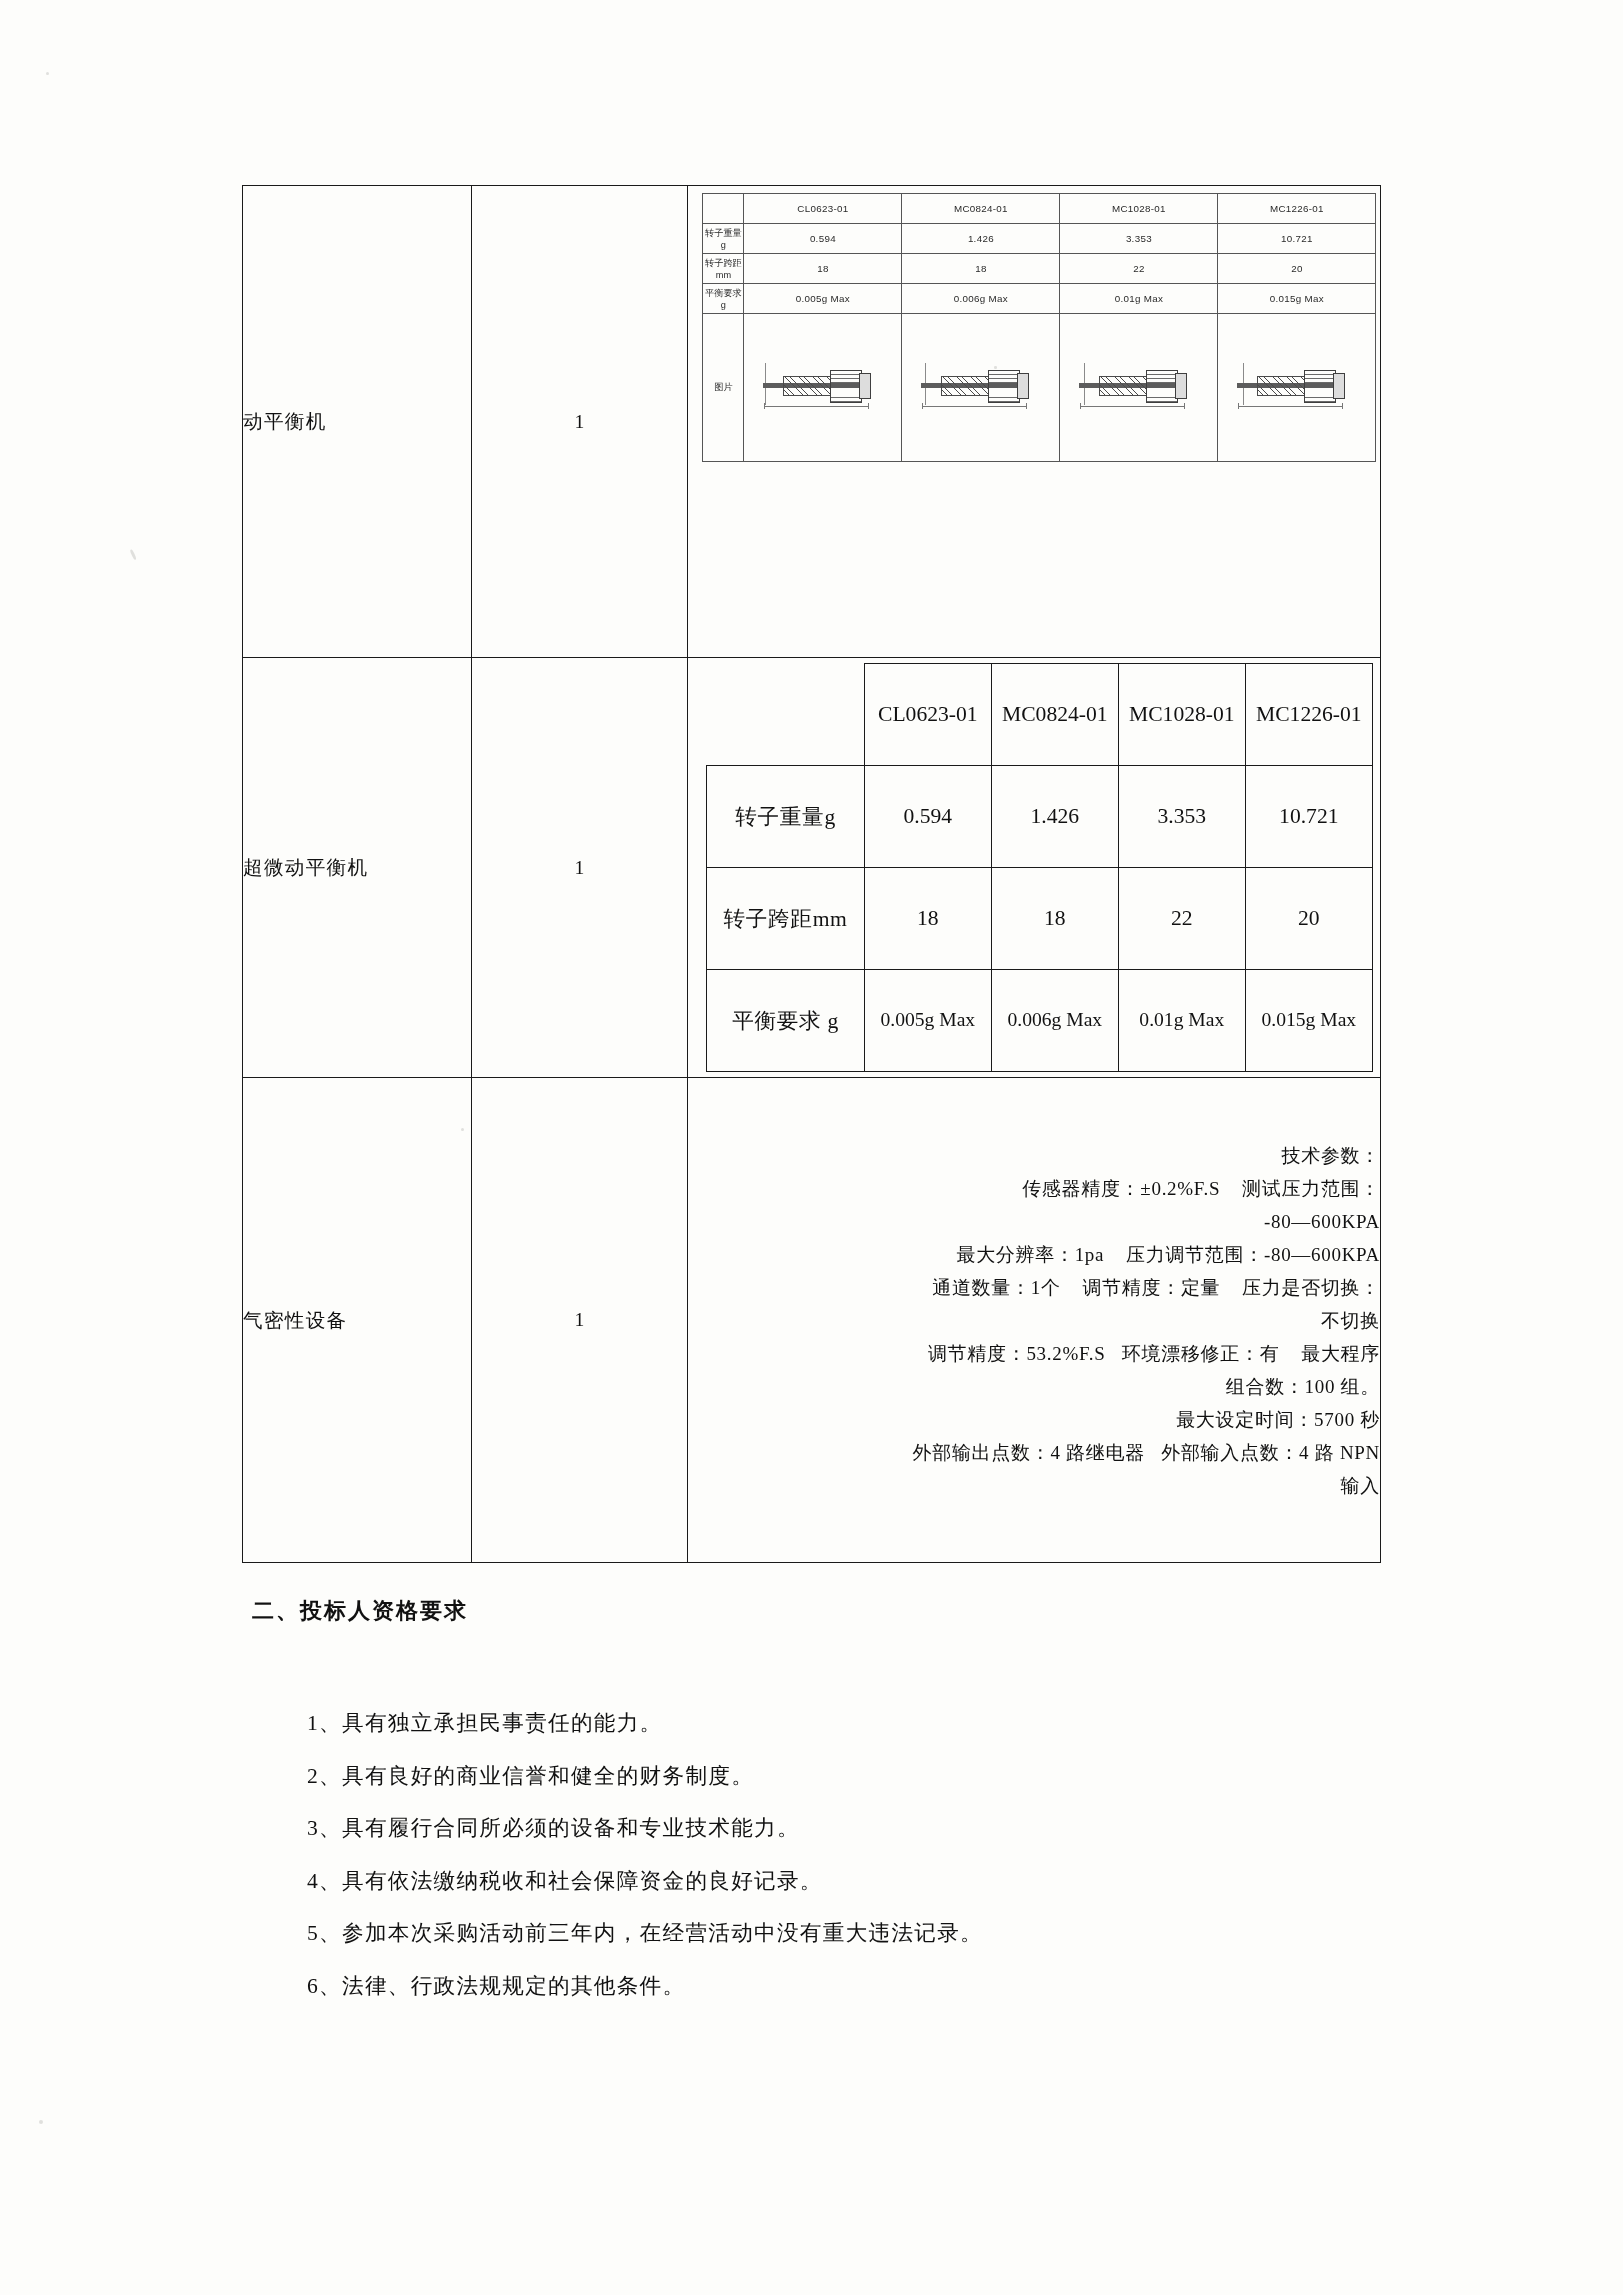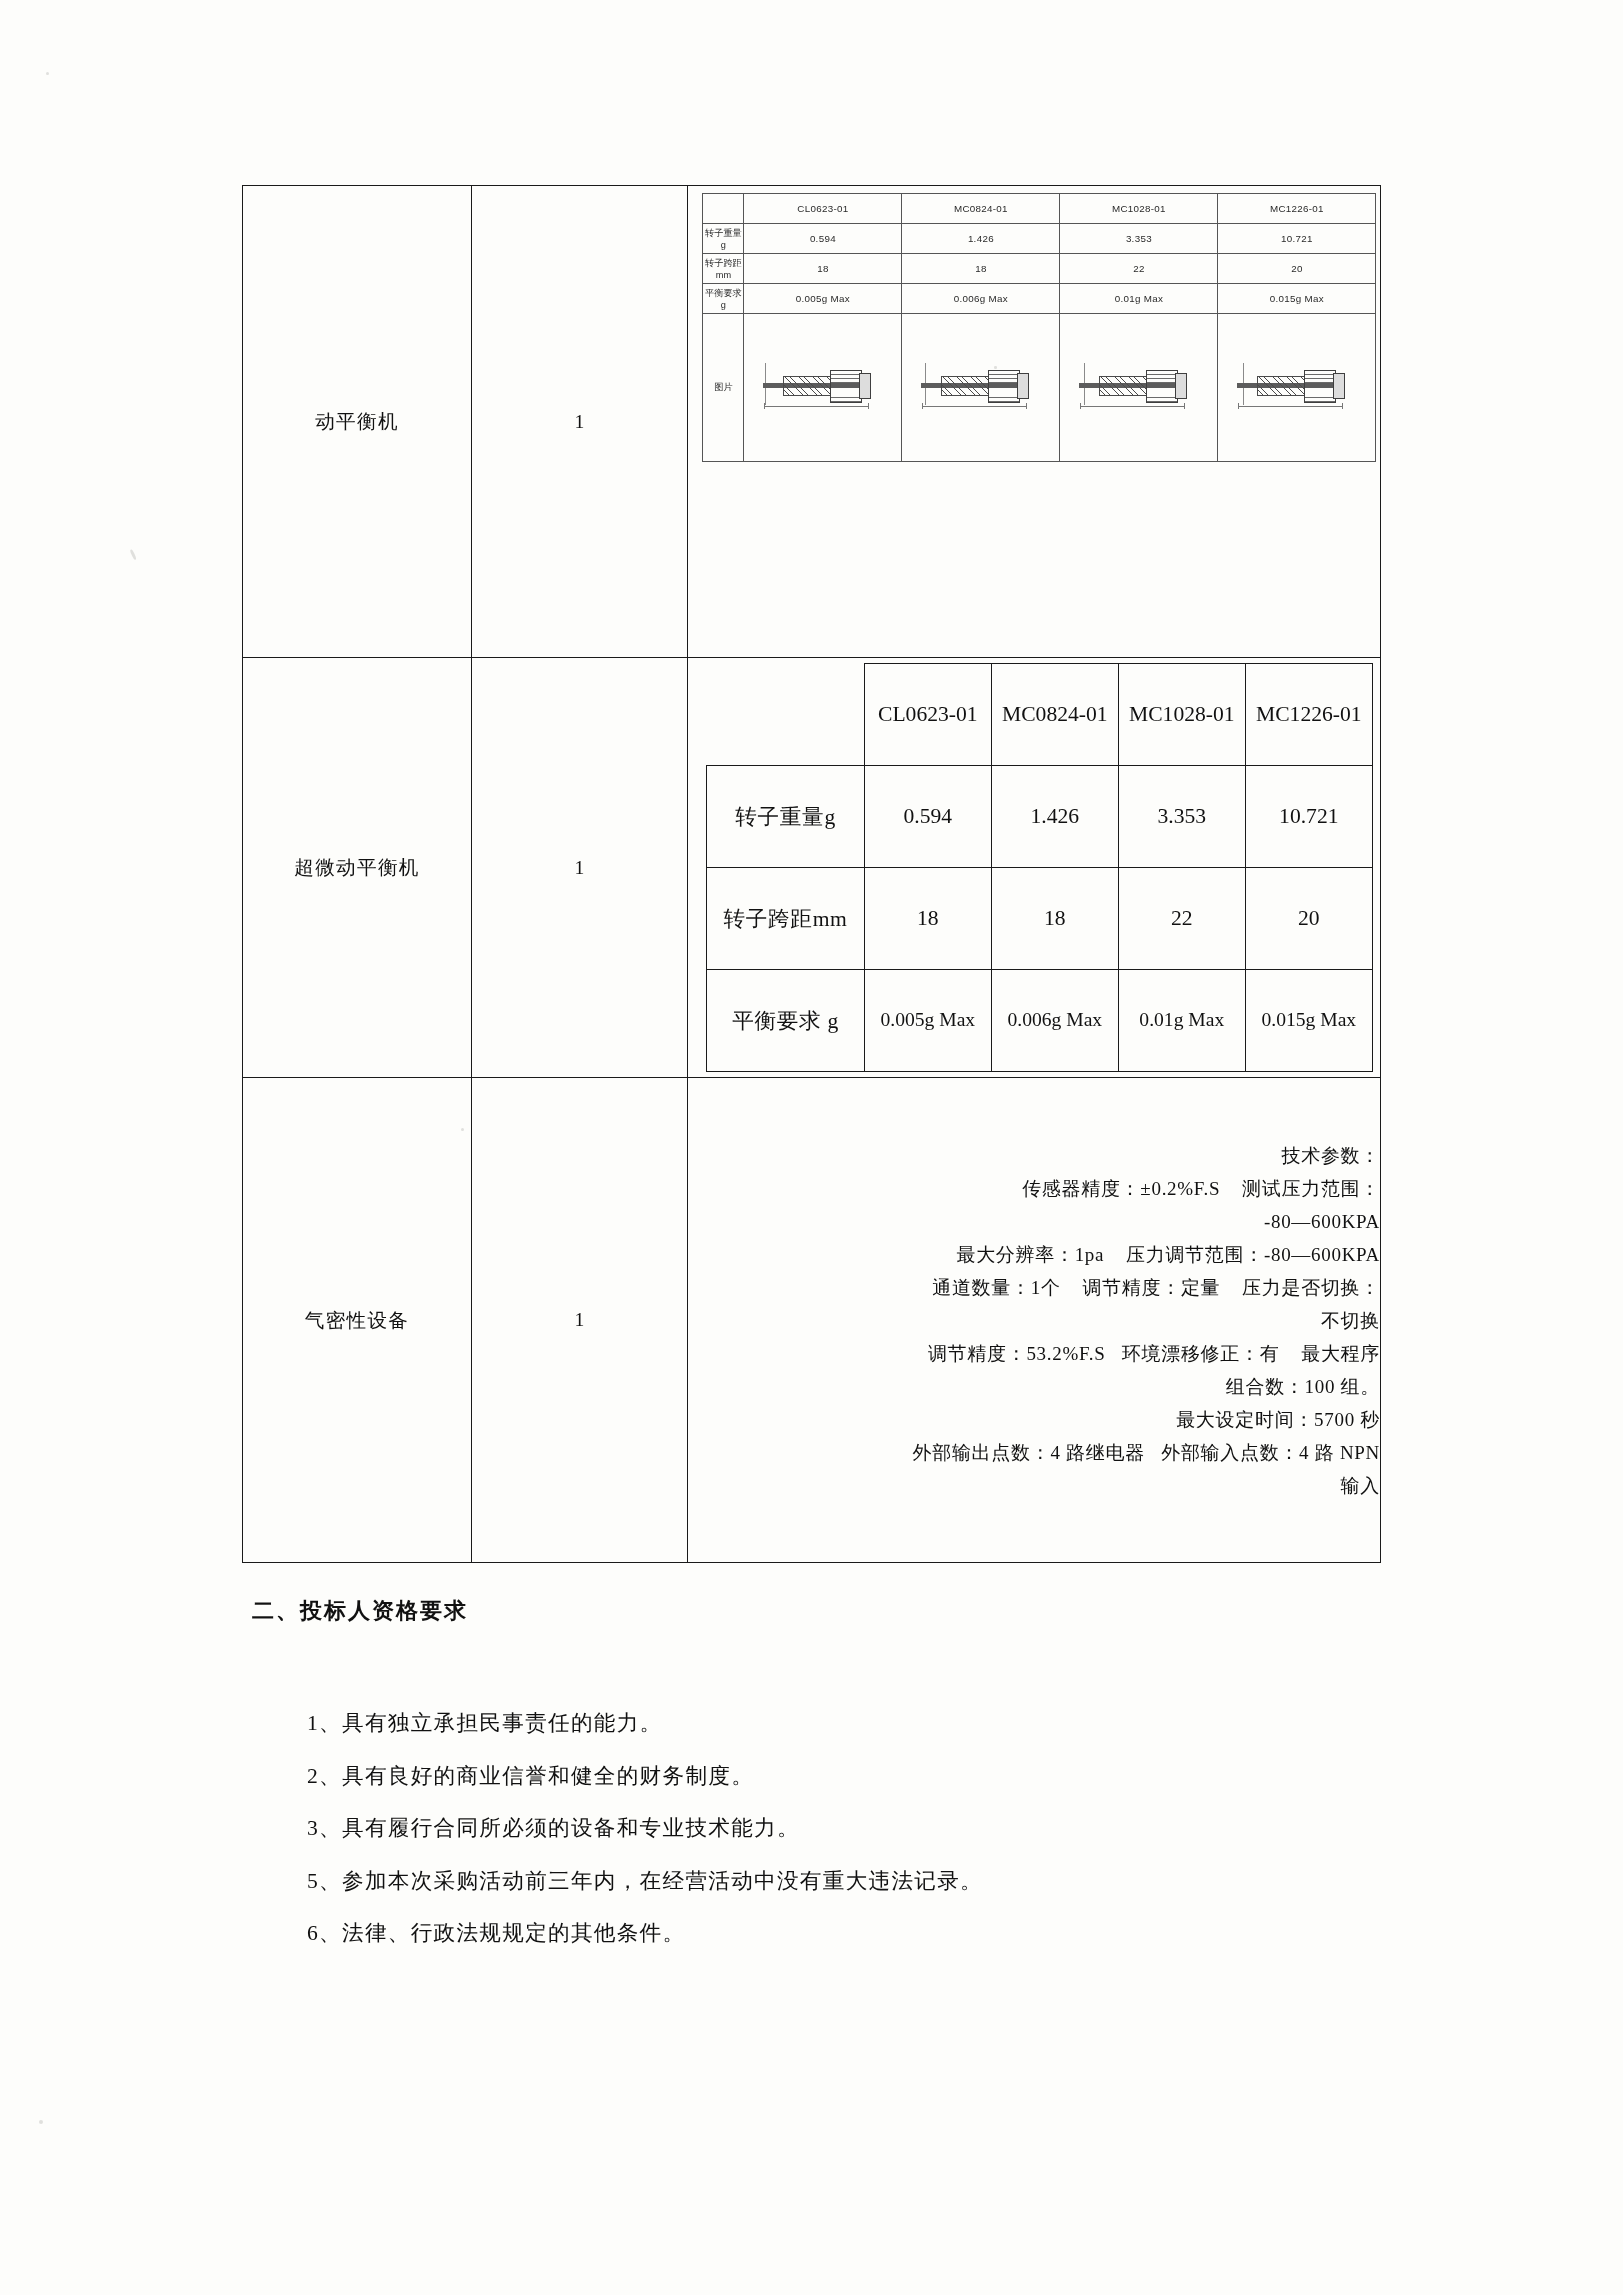--- a/index.html
+++ b/index.html
@@ -40,21 +40,20 @@
   .main-table td {
     border: 1.3px solid #1a1a1a;
     vertical-align: middle;
     padding: 0;
   }
   .col-name { width: 229px; }
   .col-qty  { width: 216px; }
   .col-spec { width: 693px; }
 
   .cell-name {
-    text-align: center;
     font-size: 19.6px;
     letter-spacing: 1.3px;
     font-family: "Liberation Serif", serif;
   }
   .cell-qty {
     text-align: center;
     font-size: 19.6px;
   }
 
   
@@ -394,19 +393,20 @@
     </tbody>
   </table>
 
   <div class="section-title">二、投标人资格要求</div>
 
   <div class="req-list">
     <ul>
       <li>1、具有独立承担民事责任的能力。</li>
       <li>2、具有良好的商业信誉和健全的财务制度。</li>
       <li>3、具有履行合同所必须的设备和专业技术能力。</li>
+      <li>4、具有依法缴纳税收和社会保障资金的良好记录。</li>
       <li>5、参加本次采购活动前三年内，在经营活动中没有重大违法记录。</li>
       <li>6、法律、行政法规规定的其他条件。</li>
     </ul>
   </div>
 
 </div>
 
 
 </body></html>

